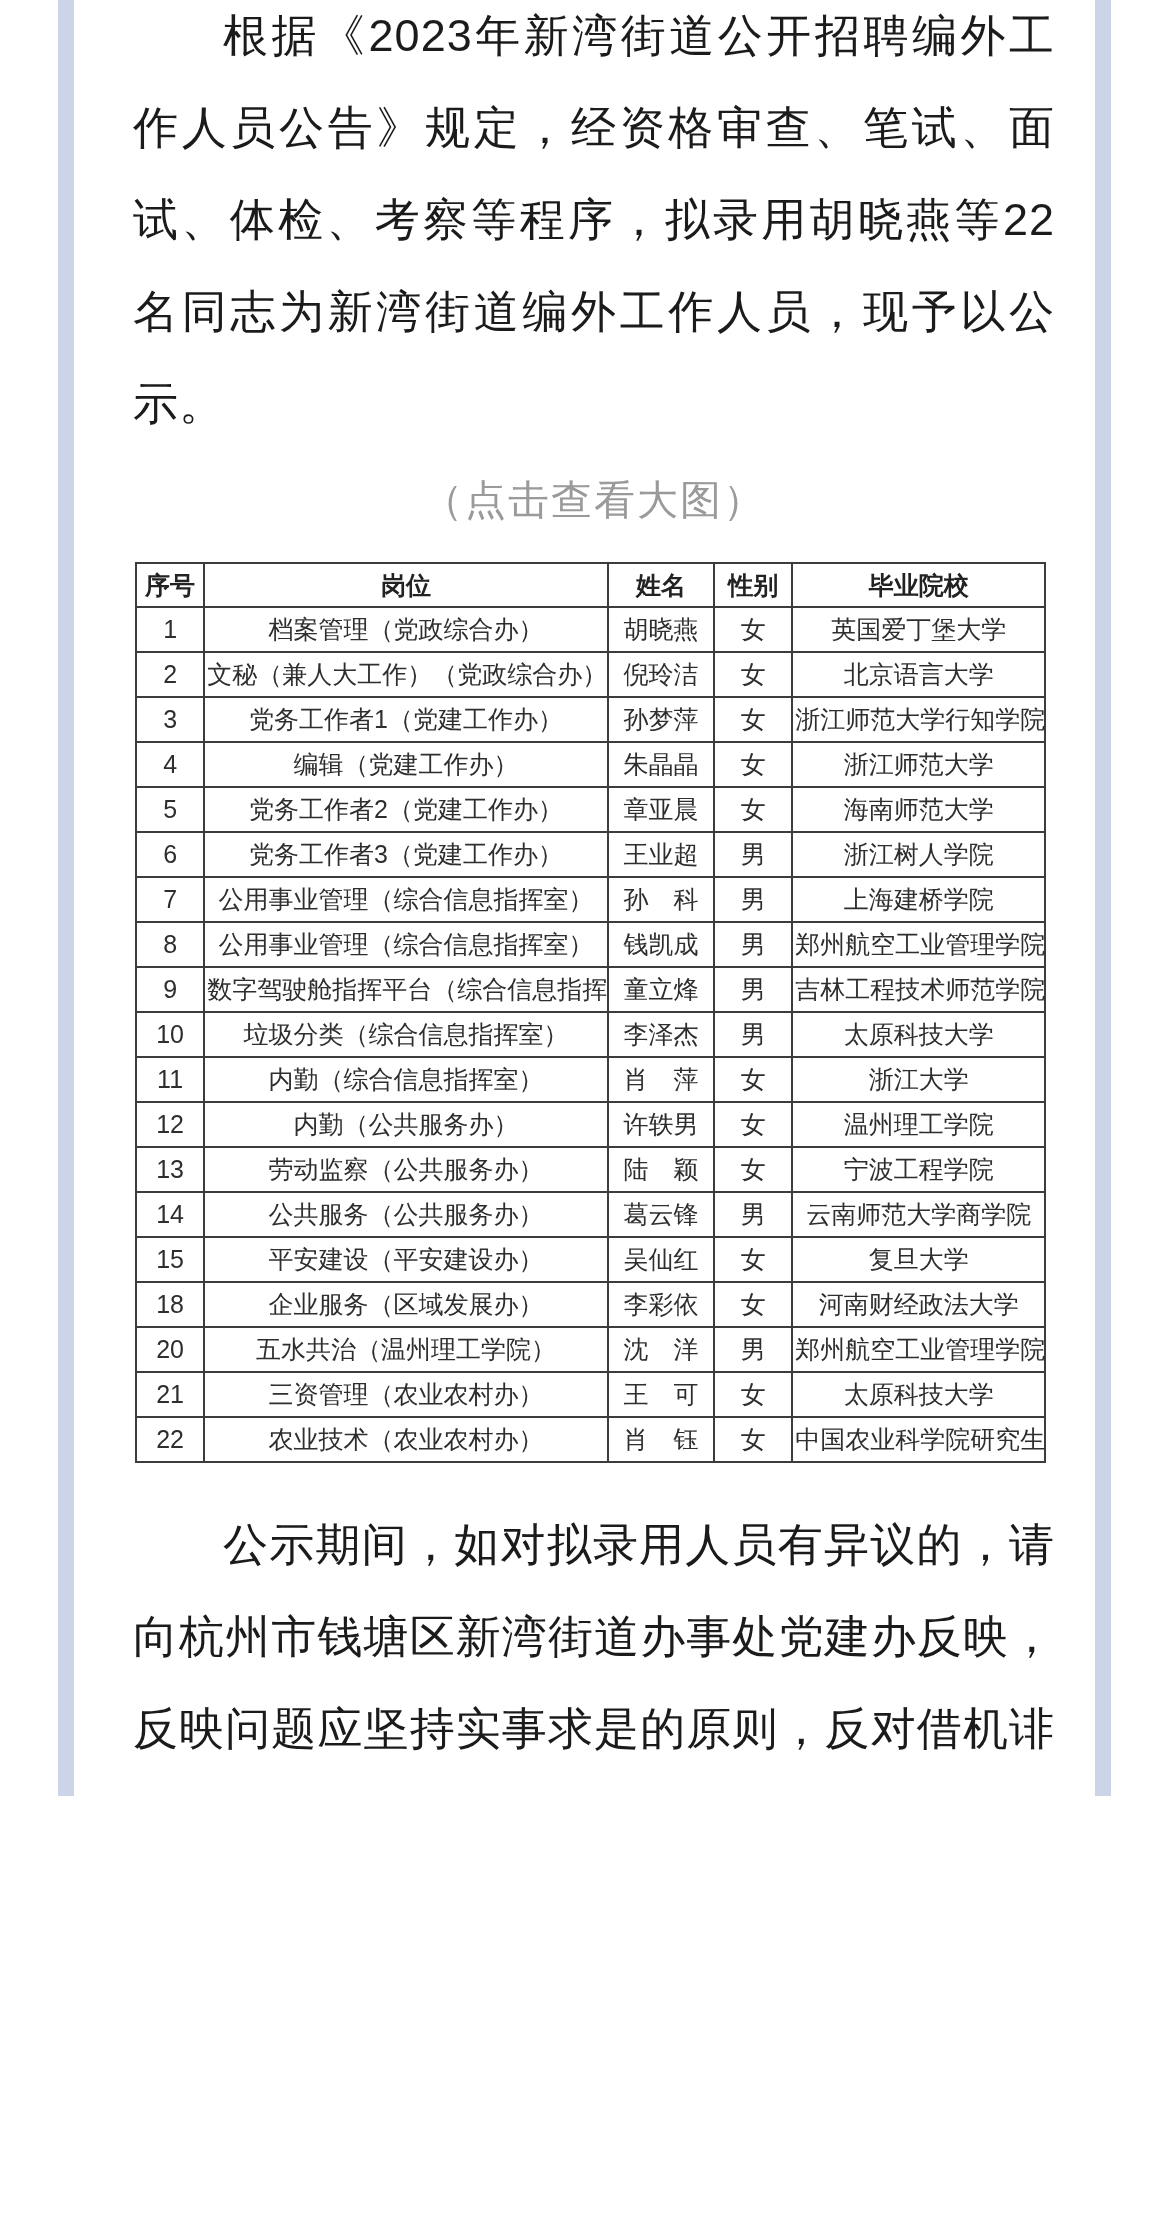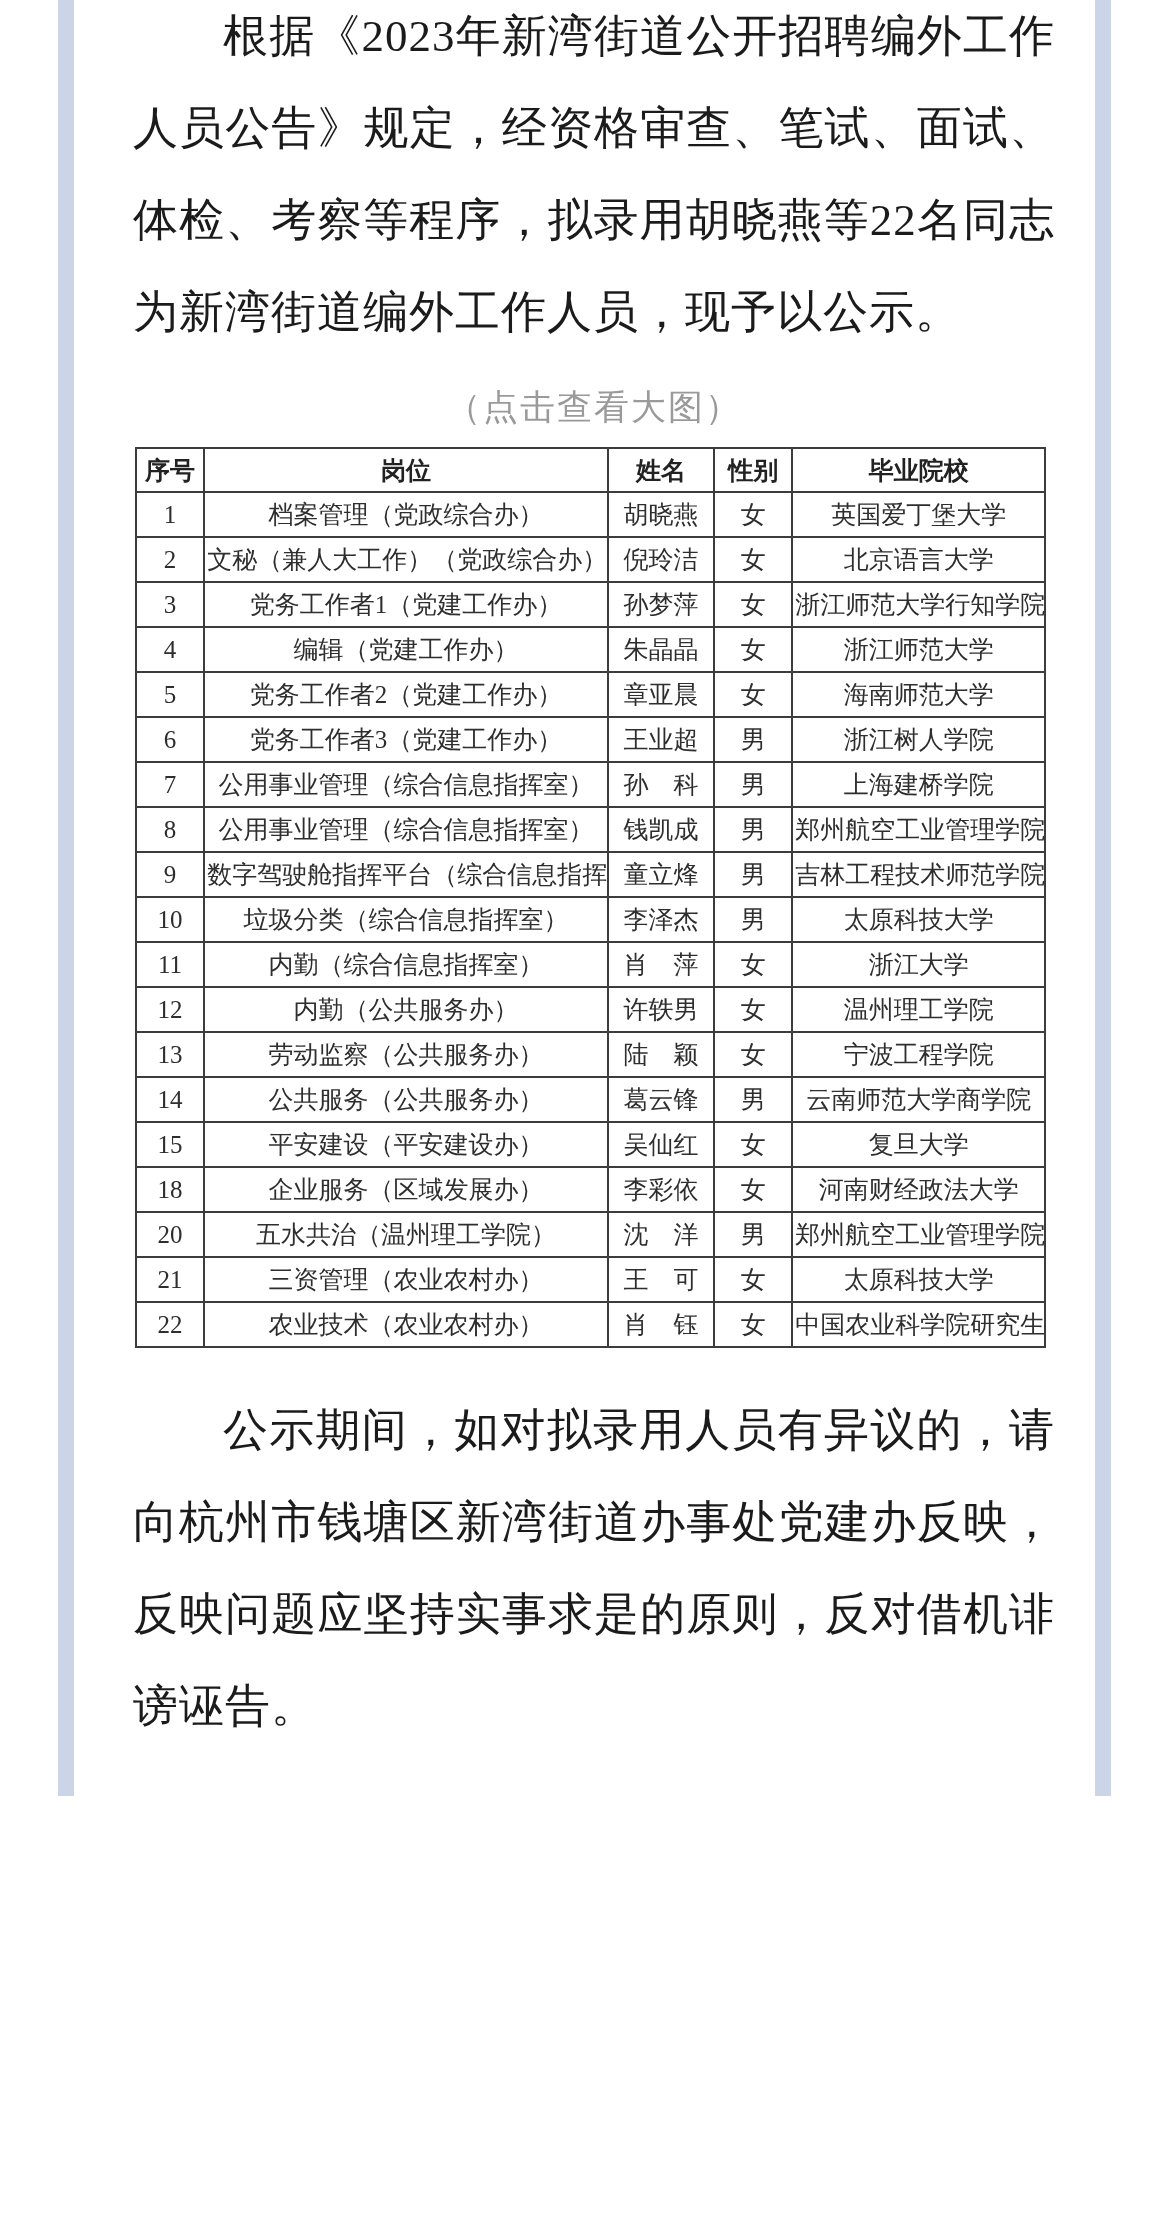--- a/index.html
+++ b/index.html
@@ -7,21 +7,20 @@
     padding: 0;
     background: #ffffff;
     font-family: "Liberation Sans", sans-serif;
   }
   .page {
     position: relative;
     width: 1170px;
     height: 1796px;
     background: #ffffff;
     overflow: hidden;
-    font-family: Liberation Serif, serif;
   }
   .stripe {
     position: absolute;
     top: 0;
     bottom: 0;
     width: 16px;
     background: #ccd5e8;
   }
   .stripe.left  { left: 58px; }
   .stripe.right { left: 1095px; }
@@ -39,32 +38,32 @@
     color: #1b1b1b;
     text-align: justify;
     text-indent: 2em;
     letter-spacing: 1px;
   }
   .para-intro { margin-top: -10px; }
 
   .caption {
     margin-top: 26px;
     text-align: center;
-    font-size: 35px;
+    font-size: 41px;
     line-height: 48px;
     color: #9a9a9a;
     letter-spacing: 2px;
     cursor: pointer;
   }
 
   table.roster {
     border-collapse: collapse;
     table-layout: fixed;
     width: 911px;
-    margin-top: 15px;
+    margin-top: 38px;
     margin-left: 2px;
   }
   .roster col.c-no   { width: 7.5%; }
   .roster col.c-post { width: 44.4%; }
   .roster col.c-name { width: 11.7%; }
   .roster col.c-sex  { width: 8.6%; }
   .roster col.c-school { width: 27.8%; }
   .roster th, .roster td {
     border: 2px solid #3c3c3c;
     text-align: center;

